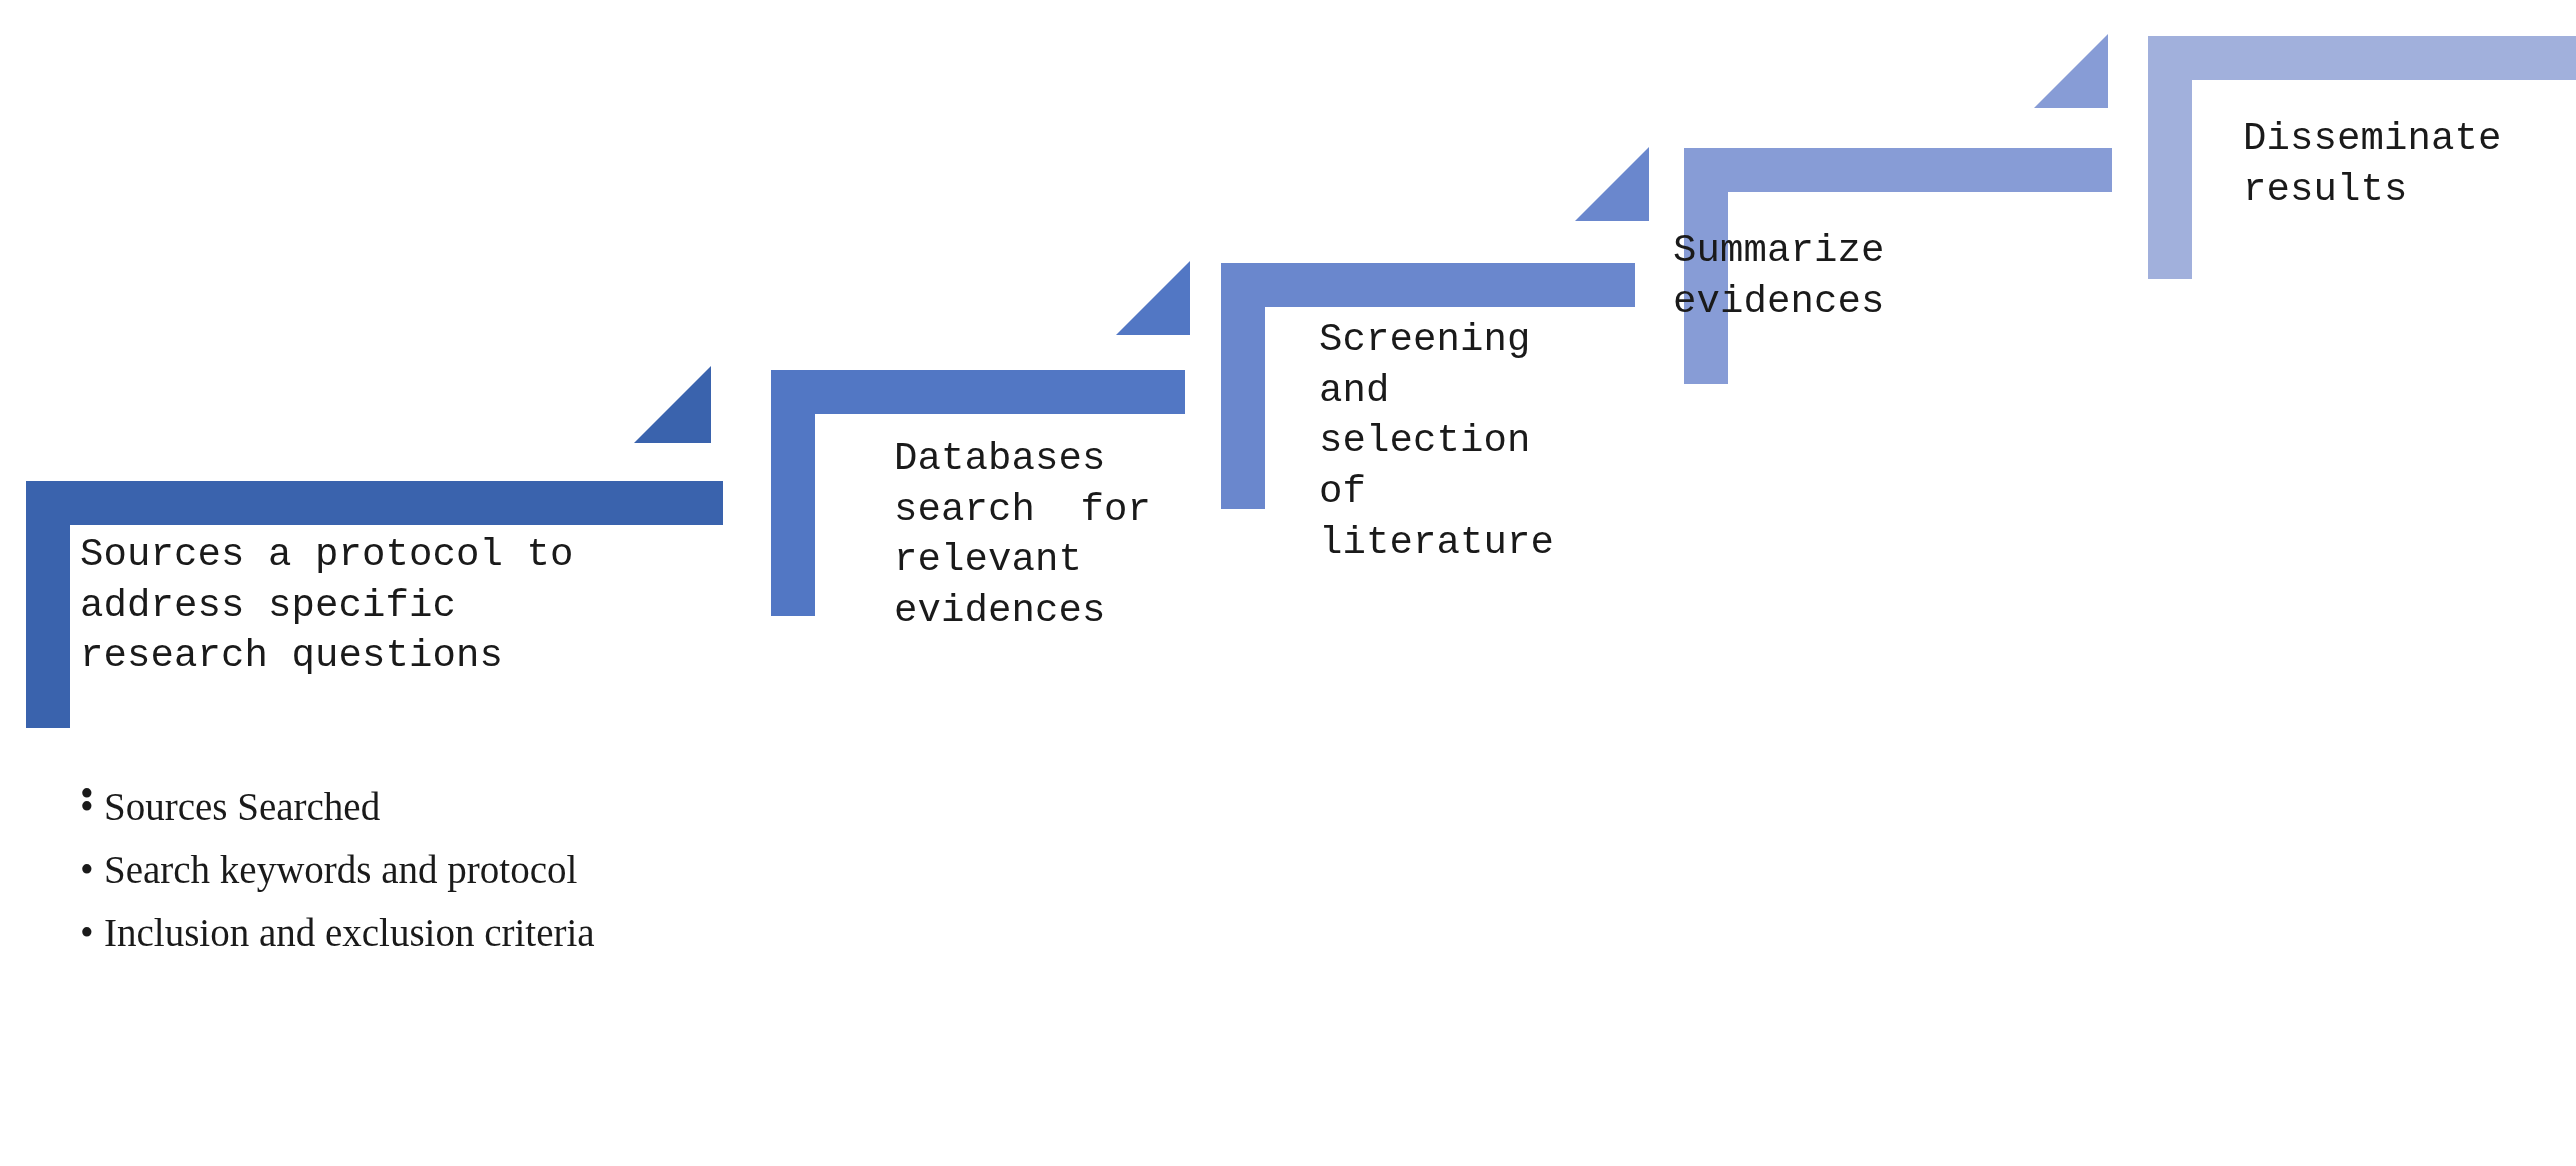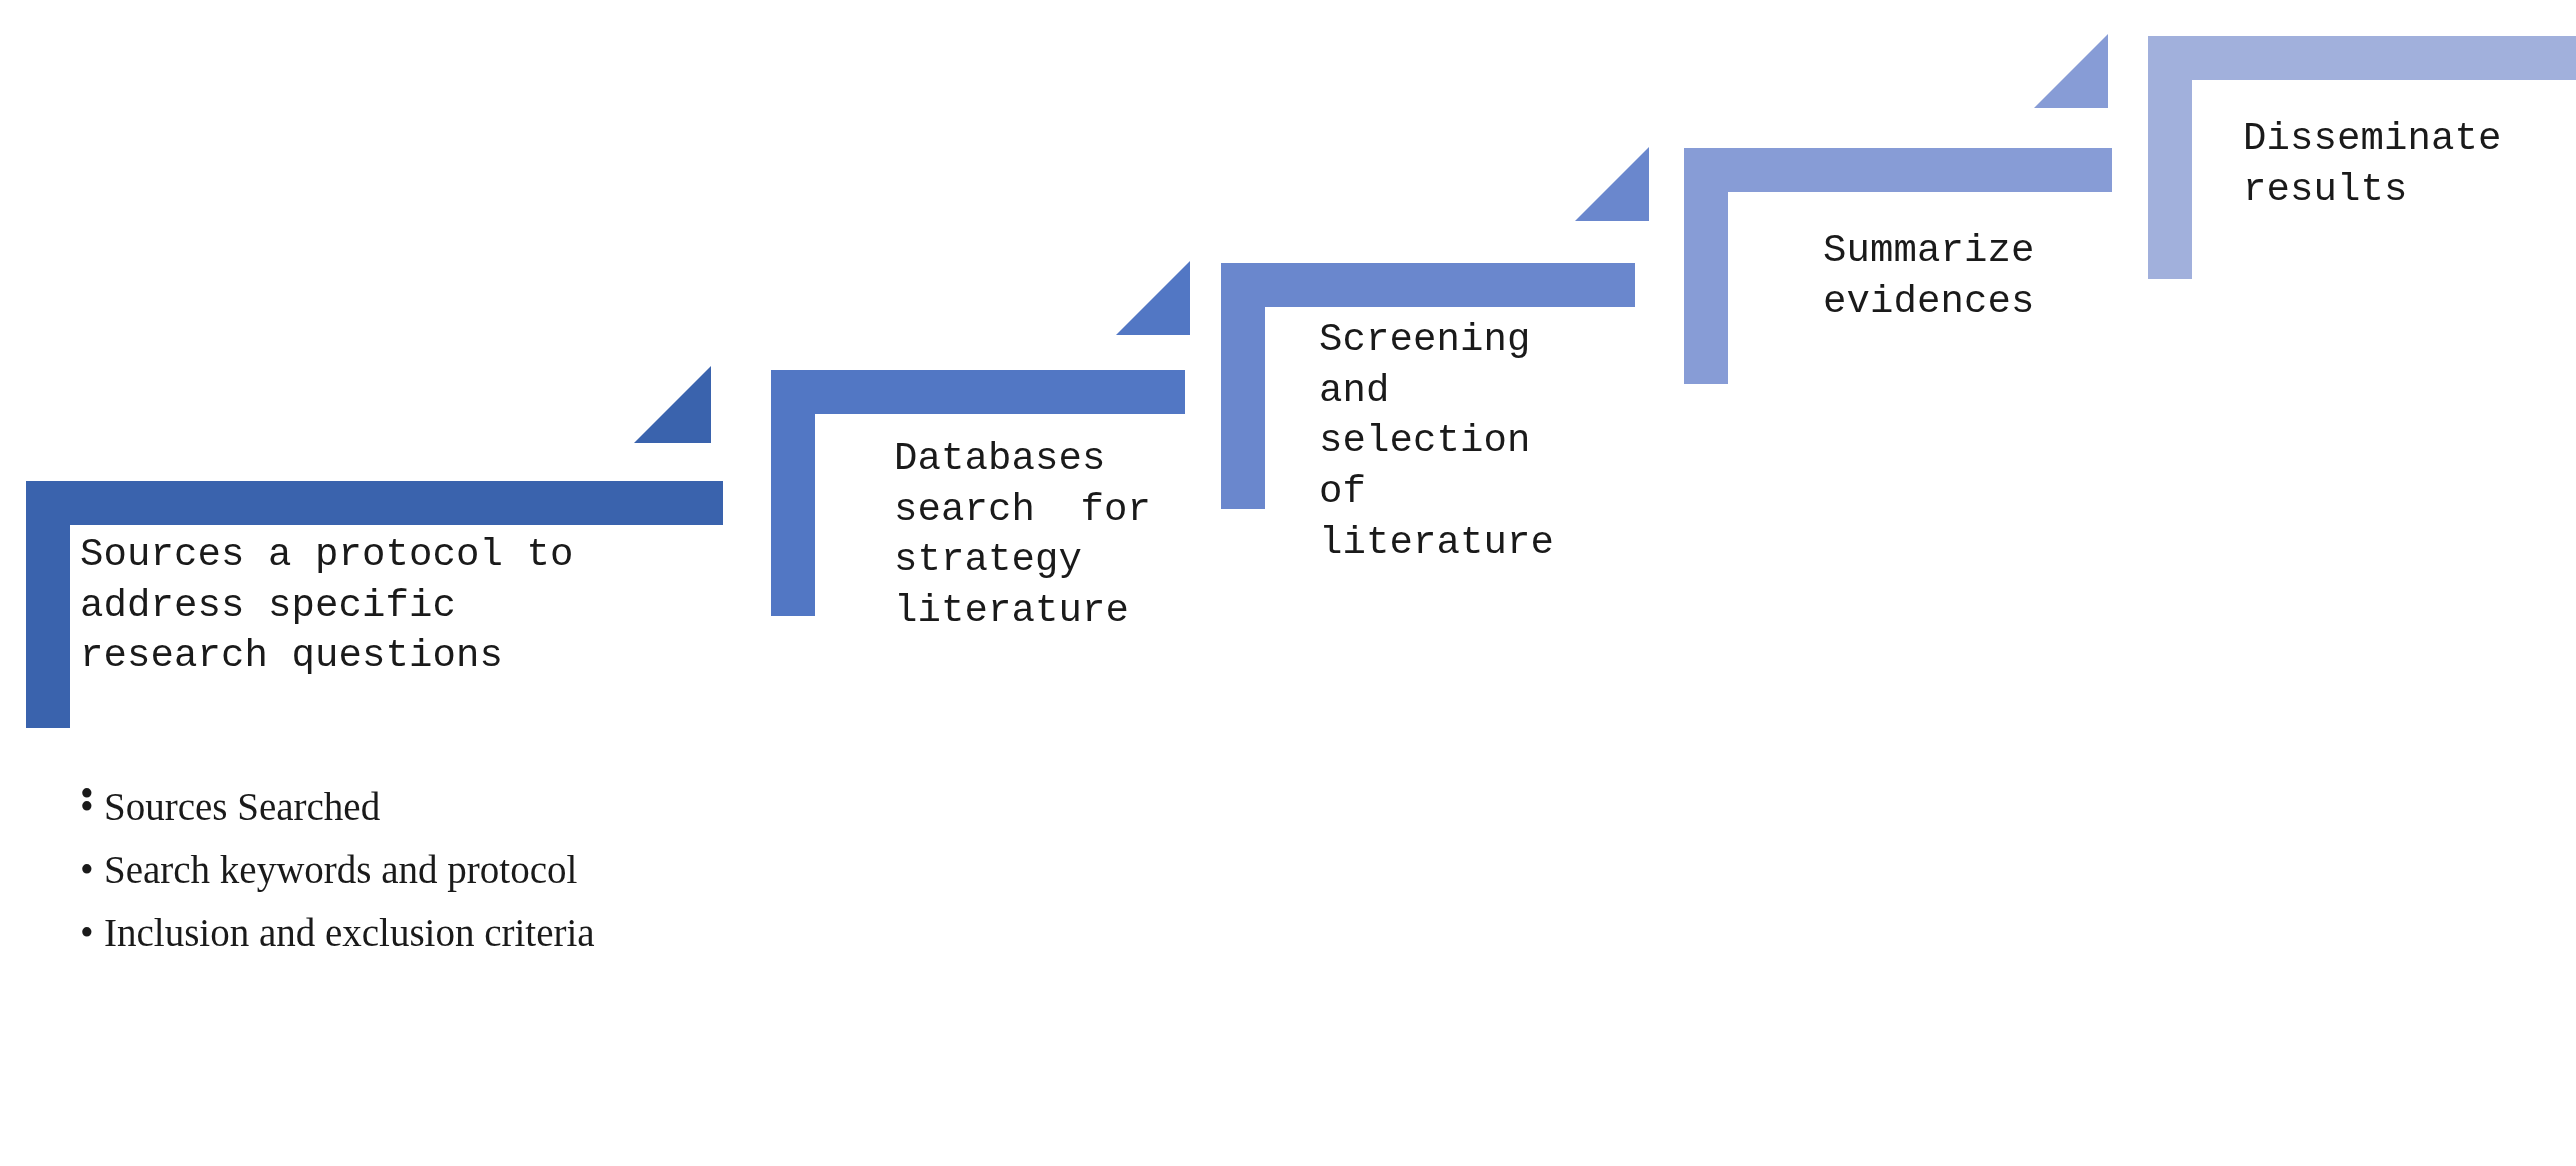--- a/index.html
+++ b/index.html
@@ -118,21 +118,21 @@
 
   <div class="riser-triangle" style="left:634px; top:366px;
               border-left:77px solid transparent;
               border-bottom:77px solid #3A63AD;"></div>
 
   <div class="step" style="left:771px; top:370px; width:414px; height:246px;">
     <div class="step-top-bar" style="width:414px; background:#5277C4;"></div>
     <div class="step-left-leg" style="height:246px; background:#5277C4;"></div>
   </div>
   <div class="step-text justified" style="left:894px; top:434px; width:257px;">
-    <span>Databases search for strategy literature</span>
+    <span>Databases search for relevant evidences</span>
   </div>
 
   <div class="riser-triangle" style="left:1116px; top:261px;
               border-left:74px solid transparent;
               border-bottom:74px solid #5277C4;"></div>
 
   <div class="step" style="left:1221px; top:263px; width:414px; height:246px;">
     <div class="step-top-bar" style="width:414px; background:#6A87CD;"></div>
     <div class="step-left-leg" style="height:246px; background:#6A87CD;"></div>
   </div>
@@ -141,21 +141,21 @@
   </div>
 
   <div class="riser-triangle" style="left:1575px; top:147px;
               border-left:74px solid transparent;
               border-bottom:74px solid #6A87CD;"></div>
 
   <div class="step" style="left:1684px; top:148px; width:428px; height:236px;">
     <div class="step-top-bar" style="width:428px; background:#879CD6;"></div>
     <div class="step-left-leg" style="height:236px; background:#879CD6;"></div>
   </div>
-  <div class="step-text" style="left:1823px; top:226px; width:300px;">
+  <div class="step-text" style="left:1673px; top:226px; width:300px;">
     <span>Summarize evidences</span>
   </div>
 
   <div class="riser-triangle" style="left:2034px; top:34px;
               border-left:74px solid transparent;
               border-bottom:74px solid #879CD6;"></div>
 
   <div class="step" style="left:2148px; top:36px; width:428px; height:243px;">
     <div class="step-top-bar" style="width:428px; background:#A1B0DC;"></div>
     <div class="step-left-leg" style="height:243px; background:#A1B0DC;"></div>

